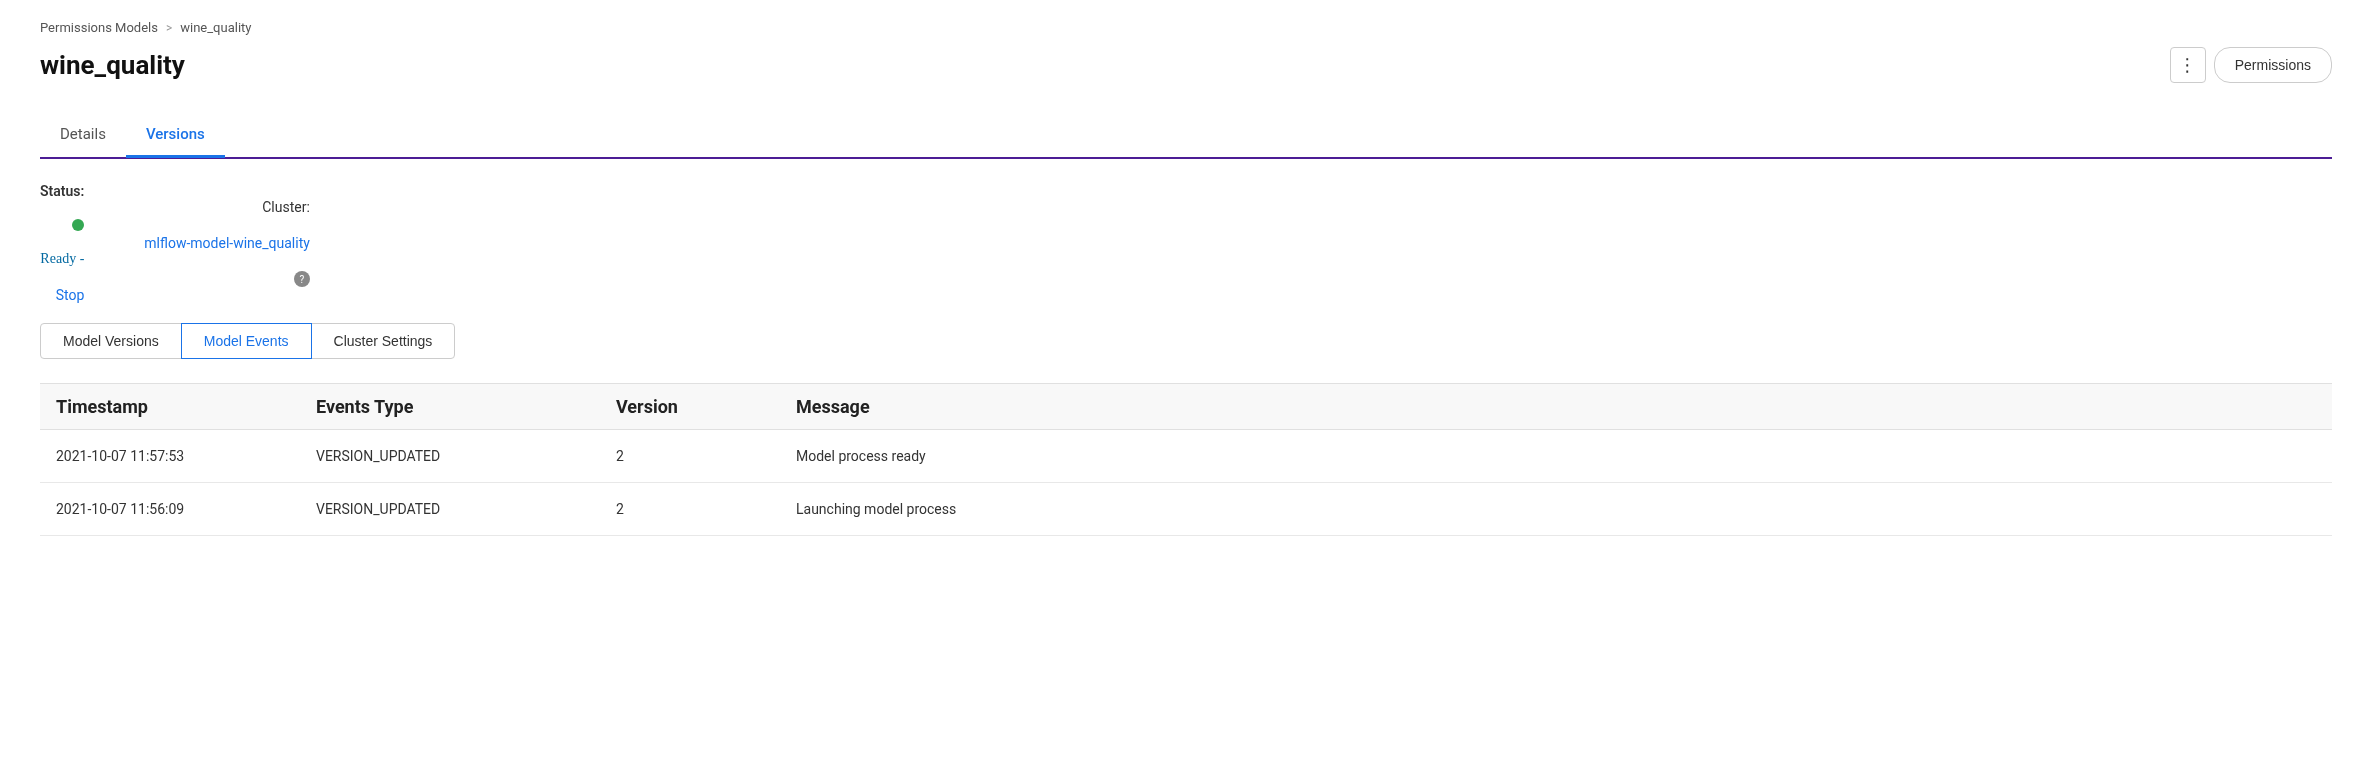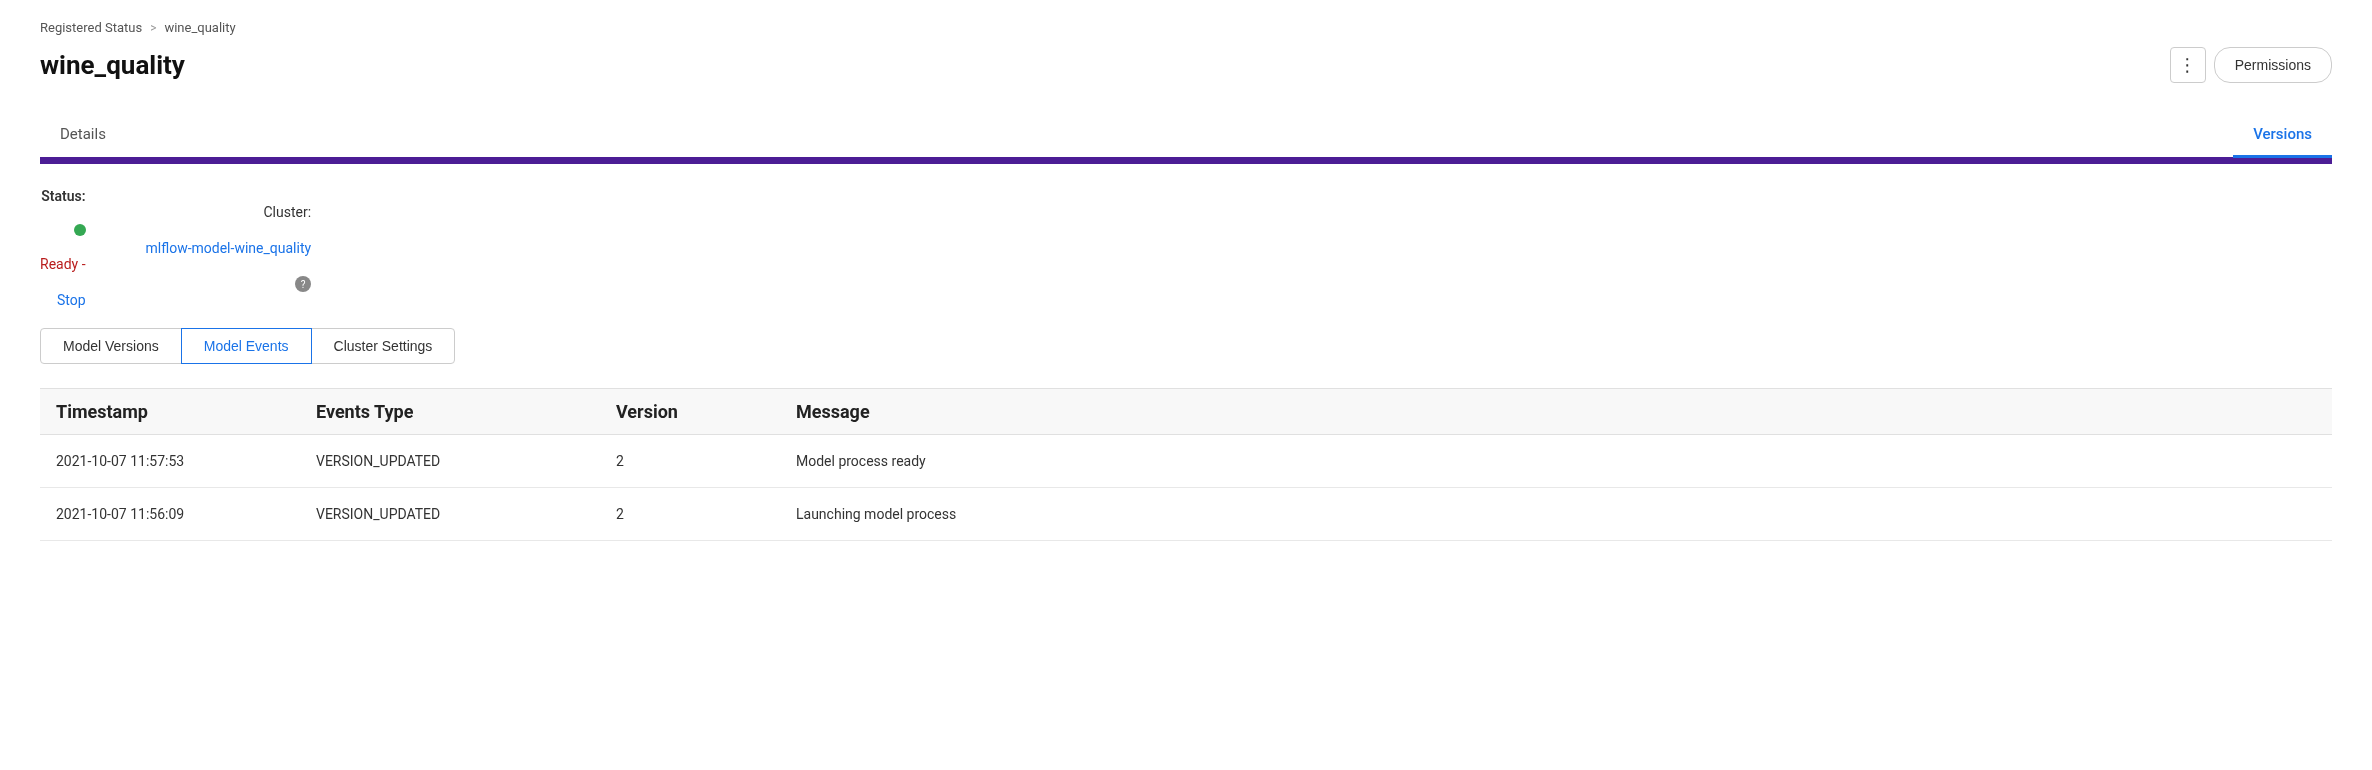--- a/index.html
+++ b/index.html
@@ -76,23 +76,22 @@
       border: 1px solid #ccc;
       border-radius: 16px;
       background: #fff;
       cursor: pointer;
       font-size: 14px;
       color: #333;
     }
 
     .tabs-row {
       display: flex;
-      border-bottom: 7px solid #4c1d95;
+      border-bottom: 2px solid #4c1d95;
       margin-bottom: 24px;
-      justify-content: space-between;
     }
 
     .tab {
       padding: 12px 20px;
       cursor: pointer;
       font-size: 15px;
       color: #555;
       border-bottom: 3px solid transparent;
       margin-bottom: -1px;
     }
@@ -125,21 +124,22 @@
 
     .status-dot {
       width: 12px;
       height: 12px;
       border-radius: 50%;
       background: #34a853;
       display: inline-block;
     }
 
     .status-text {
-      color: #b91c1c;
+      color: #0369a1;
+      font-family: Liberation Serif, serif;
     }
 
     .stop-link {
       color: #1a73e8;
       cursor: pointer;
       text-decoration: none;
     }
 
     .cluster-label {
       color: #333;
@@ -230,21 +230,21 @@
       font-size: 14px;
       color: #333;
     }
   </style>
 </head>
 <body>
 
 <div class="page-wrapper">
 
   <div class="breadcrumb">
-    <span style="cursor:pointer;color:#555;">Registered Status</span>
+    <span style="cursor:pointer;color:#555;">Permissions Models</span>
     <span class="breadcrumb-separator">&gt;</span>
     <span>wine_quality</span>
   </div>
 
   <div class="header-row">
     <h1 class="page-title">wine_quality</h1>
     <div class="header-actions">
       <button class="more-btn">
         <span>⋮</span>
       </button>

